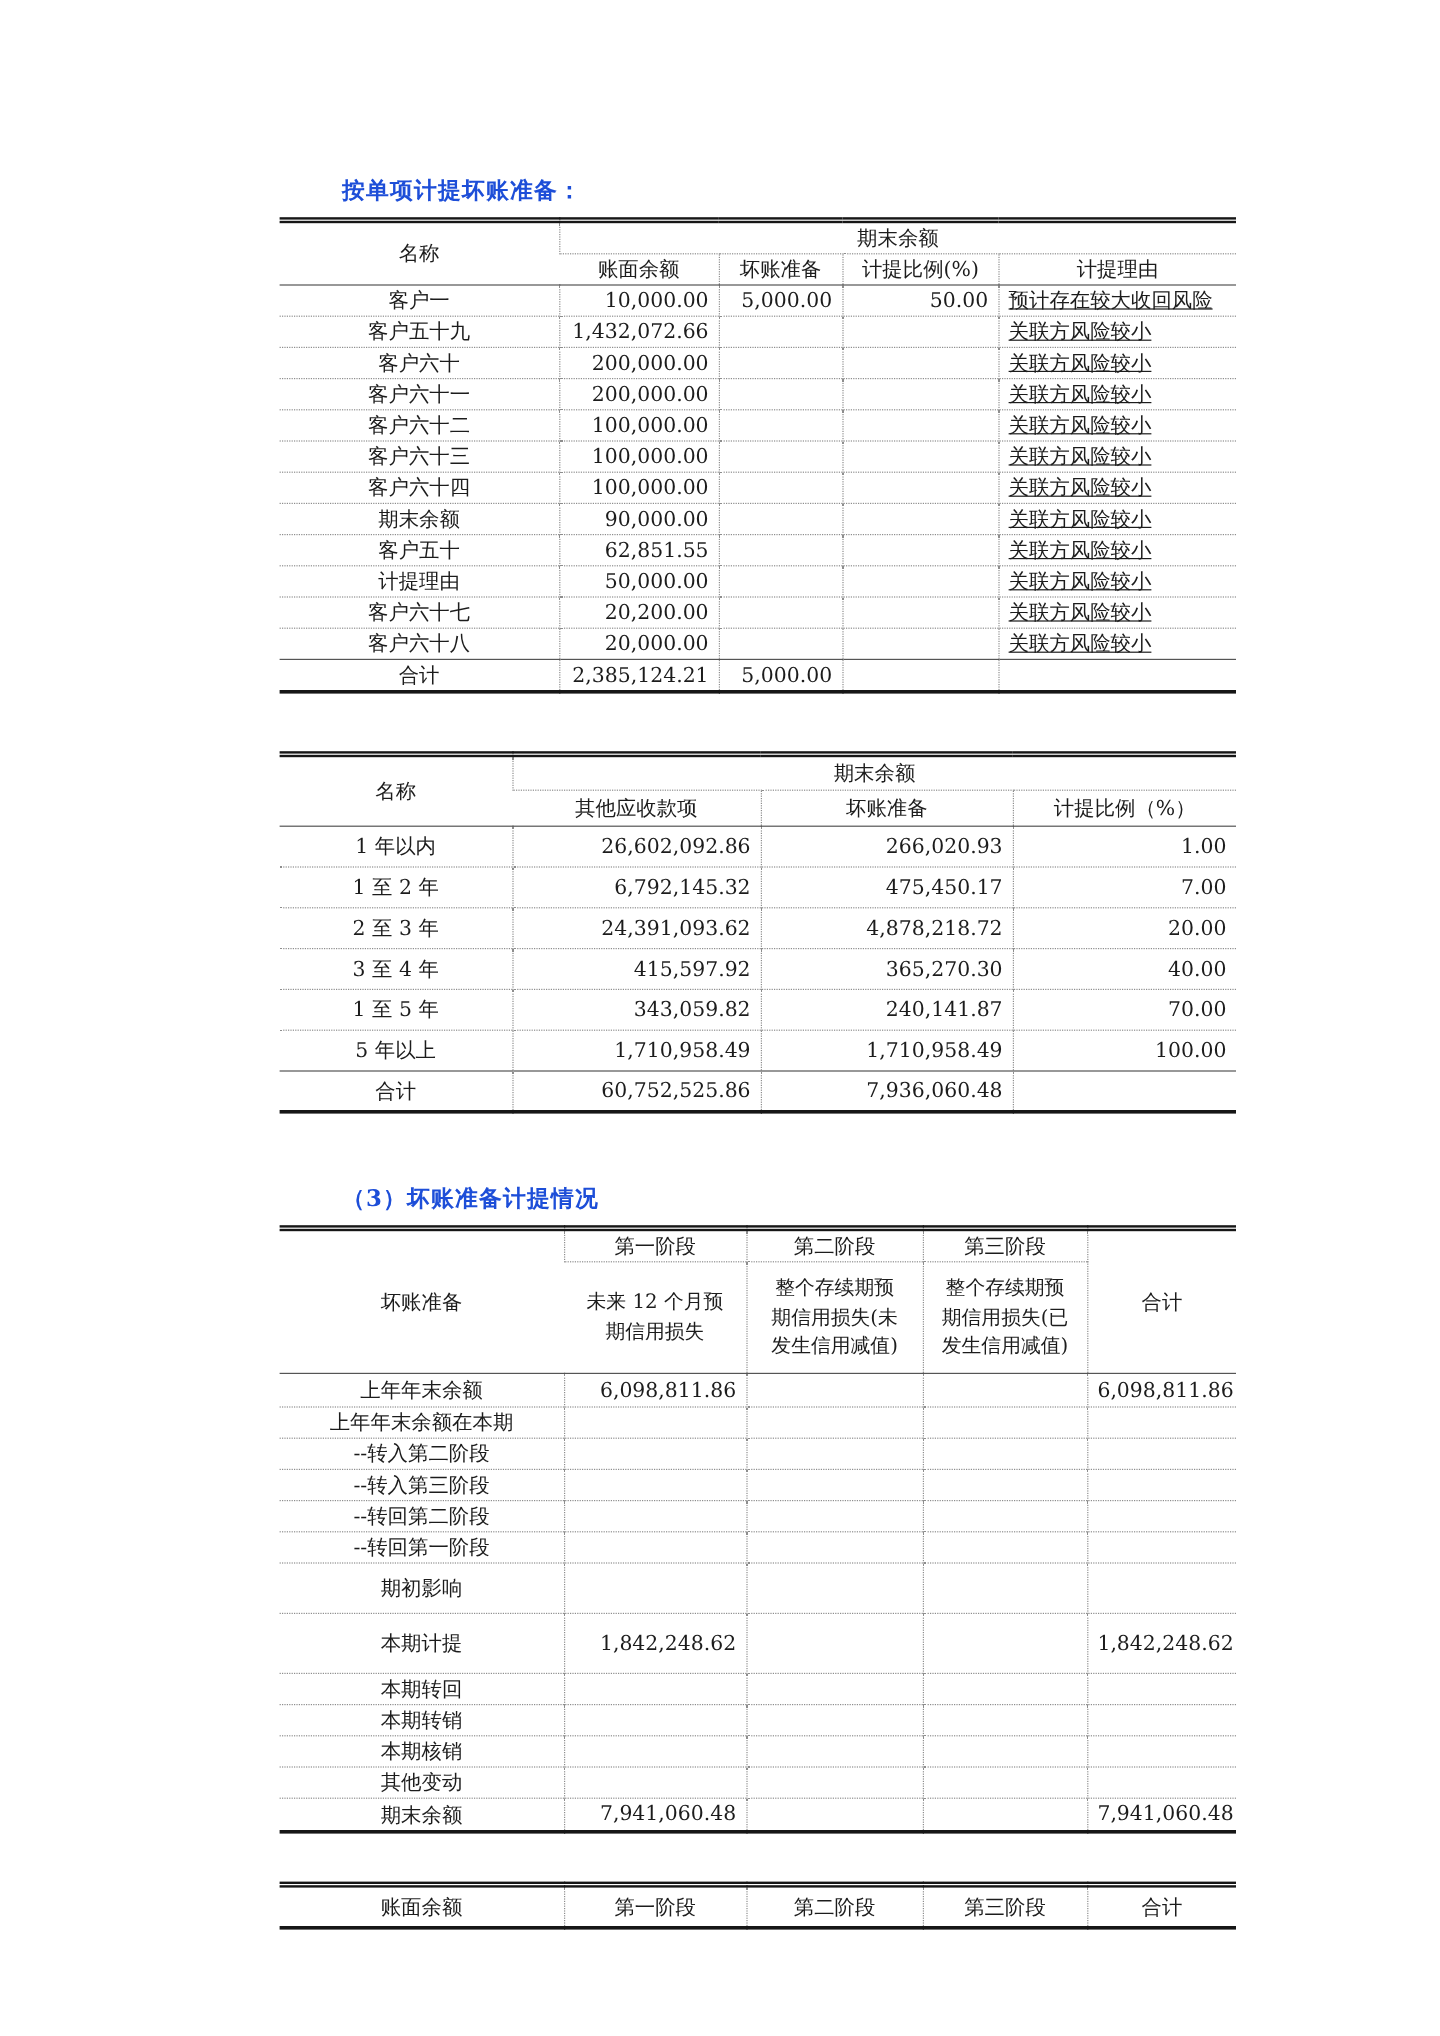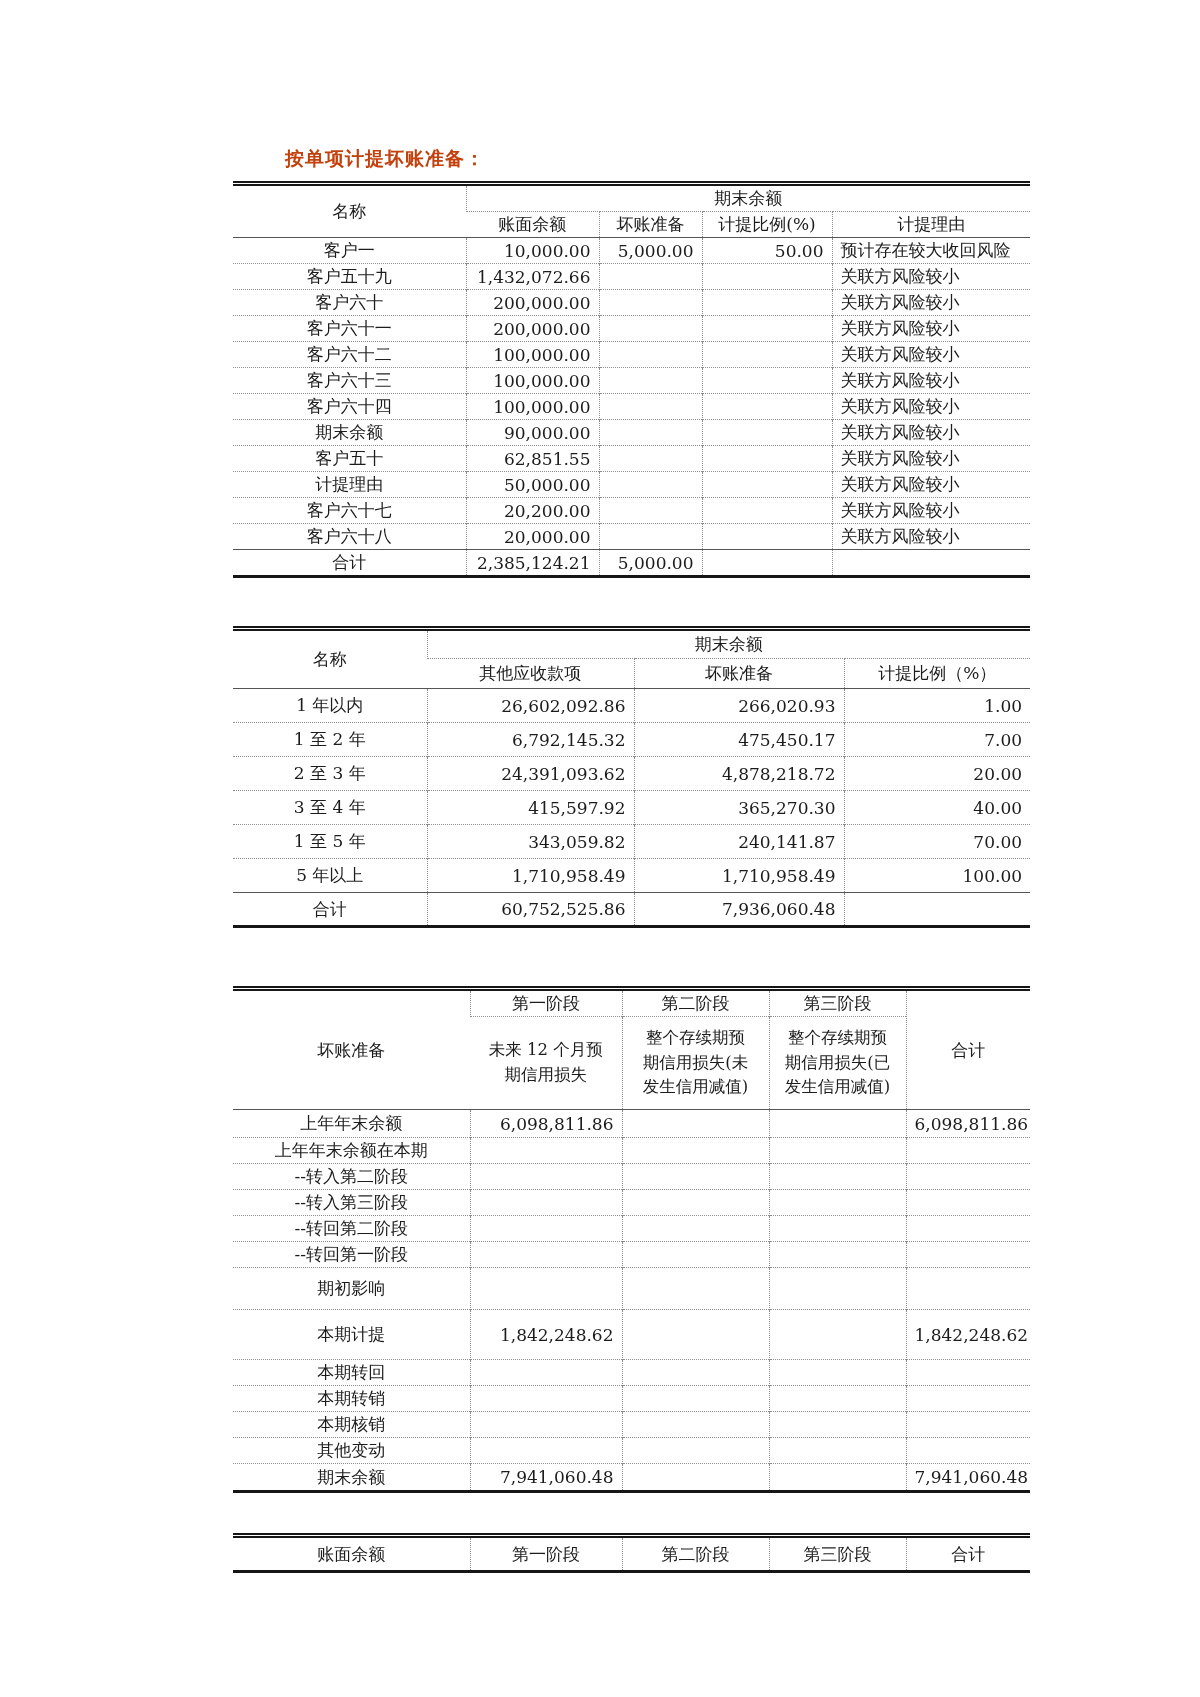--- a/index.html
+++ b/index.html
@@ -19,21 +19,21 @@
     width: 1200px;
     height: 1697px;
     padding: 146px 0 0 233px;
     background: #ffffff;
   }
   .sec-title {
     font-size: 19px;
     font-weight: bold;
     margin: 0 0 9px 52px;
     letter-spacing: 1px;
-    color: #c2410c;
+    color: #1d4ed8;
   }
   table.tbl {
     border-collapse: collapse;
     table-layout: fixed;
     width: 797px;
     border-top: 5px double #161616;
     border-bottom: 3px solid #161616;
     font-size: 17px;
   }
   .tbl th, .tbl td {
@@ -58,21 +58,21 @@
     text-align: center;
   }
   .tbl thead {
     border-bottom: 1px solid #555555;
   }
   .tbl tfoot tr td {
     border-top: 1px solid #555555;
   }
   .c-name   { text-align: center; }
   .c-num    { text-align: right; }
-  .c-reason { text-align: left; }
+  .c-reason { text-align: left; text-decoration: underline; }
   .c-center { text-align: center; }
 
   
   .t1 { margin-bottom: 48px; }
   .t1 thead tr { height: 25px; }
   .t1 tbody tr { height: 23px; }
   .t1 tfoot tr { height: 25px; }
 
   
   .t2 { margin-bottom: 58px; }
@@ -305,20 +305,21 @@
           <td class="c-center">合计</td>
           <td class="c-num">60,752,525.86</td>
           <td class="c-num">7,936,060.48</td>
           <td class="c-num"></td>
         </tr>
       </tfoot>
     </table>
   </section>
 
   <section>
+    <h2 class="sec-title">（3）坏账准备计提情况</h2>
     <table class="tbl t3">
       <colgroup>
         <col style="width:237px">
           <col style="width:152px">
           <col style="width:147px">
           <col style="width:137px">
           <col style="width:124px">
       </colgroup>
       <thead>
         <tr class="h1">

